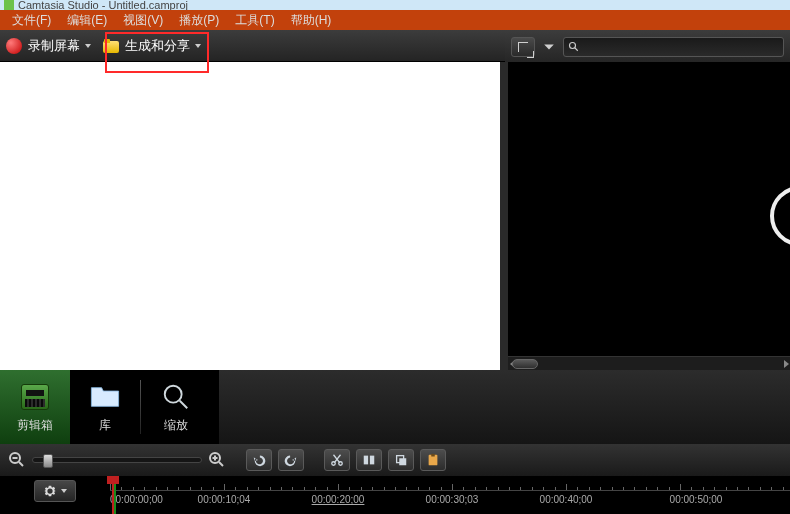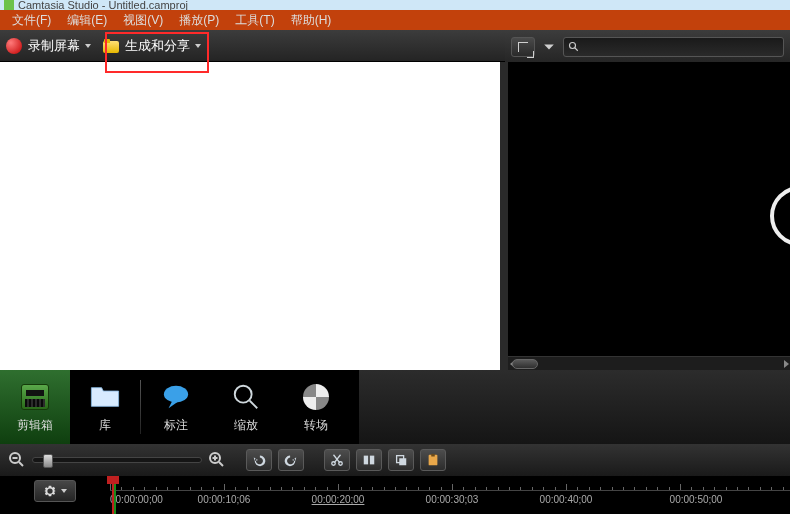--- a/index.html
+++ b/index.html
@@ -171,42 +171,27 @@
   <div class="tool">
     <div class="iconbox ico-lib">
         <svg viewBox="0 0 40 34">
           <path d="M4 6h12l2 4h18v18H4z"></path>
         </svg>
       </div>
     <span>库</span>
   </div>
   <div class="divider"></div>
   <div class="tool">
-    <div class="iconbox ico-callout">
-        <svg viewBox="0 0 32 28">
-          <ellipse cx="16" cy="11" rx="13" ry="9" fill="#3aa0e8"></ellipse>
-          <path d="M12 18l-4 8 10-7z" fill="#3aa0e8"></path>
-        </svg>
-      </div>
-    <span>标注</span>
-  </div>
-  <div class="tool">
     <div class="iconbox ico-zoom">
         <svg viewBox="0 0 32 32">
           <circle cx="13" cy="13" r="9"></circle>
           <line x1="20" y1="20" x2="28" y2="28"></line>
         </svg>
       </div>
     <span>缩放</span>
-  </div>
-  <div class="tool">
-    <div class="iconbox">
-        <div class="ico-trans"></div>
-      </div>
-    <span>转场</span>
   </div>
   <div class="gap"></div>
   <div class="right-fill"></div>
 </div>
 
 <div class="edit-row">
   <div class="mag">
       <svg viewBox="0 0 16 16">
         <circle cx="6" cy="6" r="5"></circle>
         <line x1="10" y1="10" x2="14" y2="14"></line>
@@ -282,21 +267,21 @@
         <div class="tick small" style="left: 11.4px;"></div>
         <div class="tick small" style="left: 22.8px;"></div>
         <div class="tick small" style="left: 34.2px;"></div>
         <div class="tick small" style="left: 45.6px;"></div>
         <div class="tick small" style="left: 57px;"></div>
         <div class="tick small" style="left: 68.4px;"></div>
         <div class="tick small" style="left: 79.8px;"></div>
         <div class="tick small" style="left: 91.2px;"></div>
         <div class="tick small" style="left: 102.6px;"></div>
         <div class="tick" style="left: 114px;"></div>
-        <div class="tlabel" style="left: 114px;">00:00:10;06</div>
+        <div class="tlabel" style="left: 114px;">00:00:10;04</div>
         <div class="tick small" style="left: 125.4px;"></div>
         <div class="tick small" style="left: 136.8px;"></div>
         <div class="tick small" style="left: 148.2px;"></div>
         <div class="tick small" style="left: 159.6px;"></div>
         <div class="tick small" style="left: 171px;"></div>
         <div class="tick small" style="left: 182.4px;"></div>
         <div class="tick small" style="left: 193.8px;"></div>
         <div class="tick small" style="left: 205.2px;"></div>
         <div class="tick small" style="left: 216.6px;"></div>
         <div class="tick" style="left: 228px;"></div>

